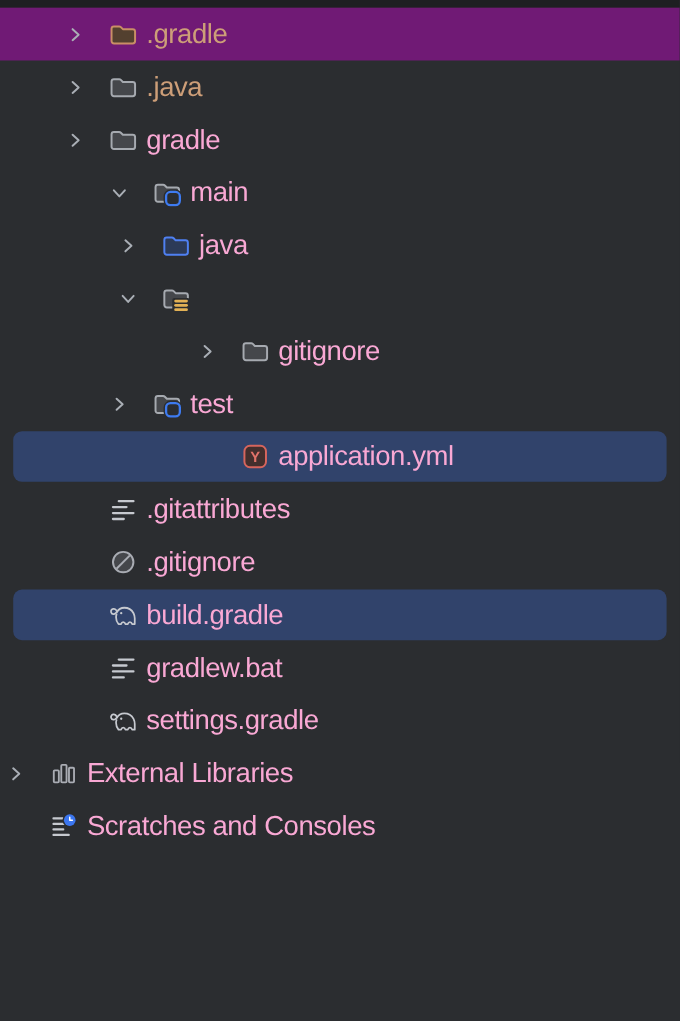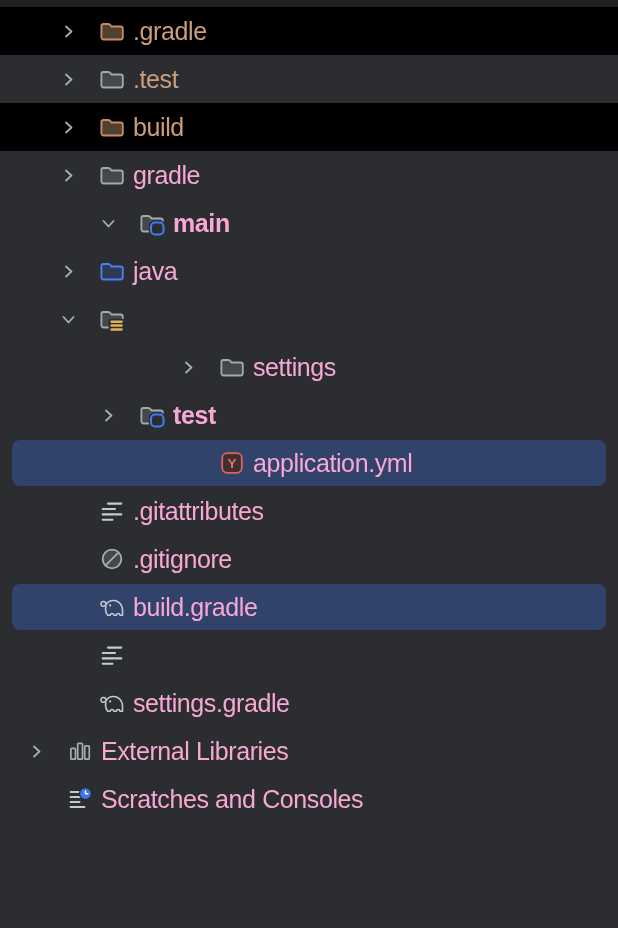--- a/index.html
+++ b/index.html
@@ -6,38 +6,38 @@
   body{
     width:618px;height:928px;overflow:hidden;
     background:#2B2D30;
     font-family:"Liberation Sans",sans-serif;
     -webkit-font-smoothing:antialiased;
   }
   .topstrip{height:7px;background:#1E1F22}
   .tree{position:relative}
   .row{height:48px;display:flex;align-items:center;position:relative;cursor:default}
   .row>*{position:relative;z-index:1}
-  .row.exc{background:#000000}
+  .row.exc{background:#701a75}
   .row.sel::before{
     content:"";position:absolute;left:12px;right:12px;top:1px;bottom:1px;
     background:#31436B;border-radius:8px;z-index:0;
   }
-  .i0{padding-left:28px}
+  .i0{padding-left:6px}
   .i1{padding-left:60px}
   .i2{padding-left:100px}
-  .i3{padding-left:60px}
+  .i3{padding-left:108px}
   .i4{padding-left:180px}
   .chevron{width:38px;min-width:38px;display:flex;align-items:center}
   .icon{width:28px;min-width:28px;display:flex;align-items:center;justify-content:center}
   .label{
     margin-left:7px;font-size:25px;line-height:48px;color:#f9a8d4;
     letter-spacing:-0.4px;white-space:nowrap;
   }
   .label.orange{color:#CD9E78}
-  .label.bold{font-weight:bold}
+  .label.bold{font-weight:normal}
   .ic{display:block}
   .f-gray{color:#A6AAB0;--ffill:#45474B}
   .f-orange{color:#C98E66;--ffill:#53402F}
   .f-blue{color:#4F80F2;--ffill:#2C3A57}
   .chev{color:#A9AEB5}
   .line-ic{color:#C6C9CF}
   .defs{position:absolute;width:0;height:0;overflow:hidden}
 </style>
 </head>
 <body>
@@ -134,36 +134,23 @@
     <span class="chevron">
         <svg class="ic chev" width="17" height="17">
           <use href="#i-chev-r"></use>
         </svg>
       </span>
     <span class="icon f-gray">
         <svg class="ic" width="26" height="25">
           <use href="#i-folder"></use>
         </svg>
       </span>
-    <span class="label orange">.test</span>
-  </div>
-
-  <div class="row exc i1">
-    <span class="chevron">
-        <svg class="ic chev" width="17" height="17">
-          <use href="#i-chev-r"></use>
-        </svg>
-      </span>
-    <span class="icon f-orange">
-        <svg class="ic" width="26" height="25">
-          <use href="#i-folder"></use>
-        </svg>
-      </span>
-    <span class="label orange">build</span>
-  </div>
+    <span class="label orange">.java</span>
+  </div>
+
 
   <div class="row i1">
     <span class="chevron">
         <svg class="ic chev" width="17" height="17">
           <use href="#i-chev-r"></use>
         </svg>
       </span>
     <span class="icon f-gray">
         <svg class="ic" width="26" height="25">
           <use href="#i-folder"></use>
@@ -220,21 +207,21 @@
     <span class="chevron">
         <svg class="ic chev" width="17" height="17">
           <use href="#i-chev-r"></use>
         </svg>
       </span>
     <span class="icon f-gray">
         <svg class="ic" width="26" height="25">
           <use href="#i-folder"></use>
         </svg>
       </span>
-    <span class="label">settings</span>
+    <span class="label">gitignore</span>
   </div>
 
   <div class="row i2">
     <span class="chevron">
         <svg class="ic chev" width="17" height="17">
           <use href="#i-chev-r"></use>
         </svg>
       </span>
     <span class="icon f-gray">
         <svg class="ic" width="26" height="25">
@@ -286,20 +273,21 @@
   </div>
 
 
   <div class="row i1">
     <span class="chevron"></span>
     <span class="icon line-ic">
         <svg class="ic" width="24" height="24">
           <use href="#i-text"></use>
         </svg>
       </span>
+    <span class="label">gradlew.bat</span>
   </div>
 
   <div class="row i1">
     <span class="chevron"></span>
     <span class="icon line-ic">
         <svg class="ic" width="26" height="22">
           <use href="#i-gradle"></use>
         </svg>
       </span>
     <span class="label">settings.gradle</span>

